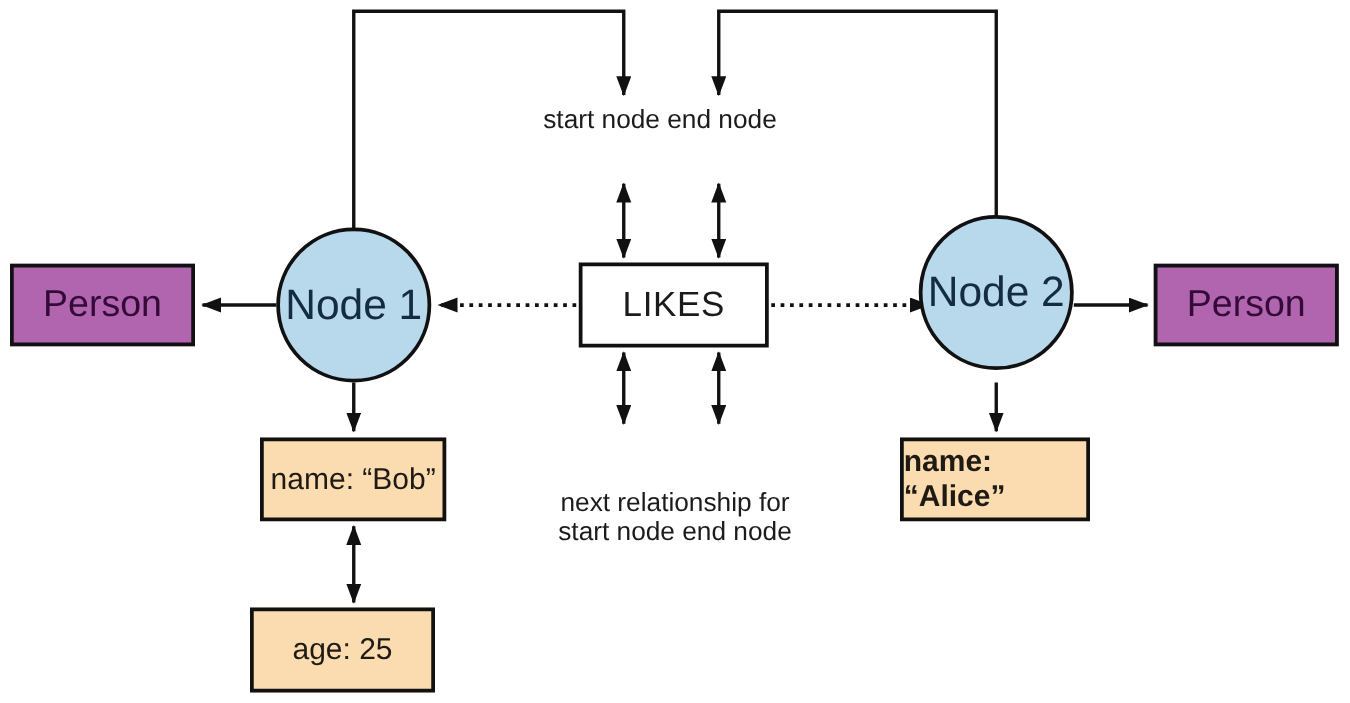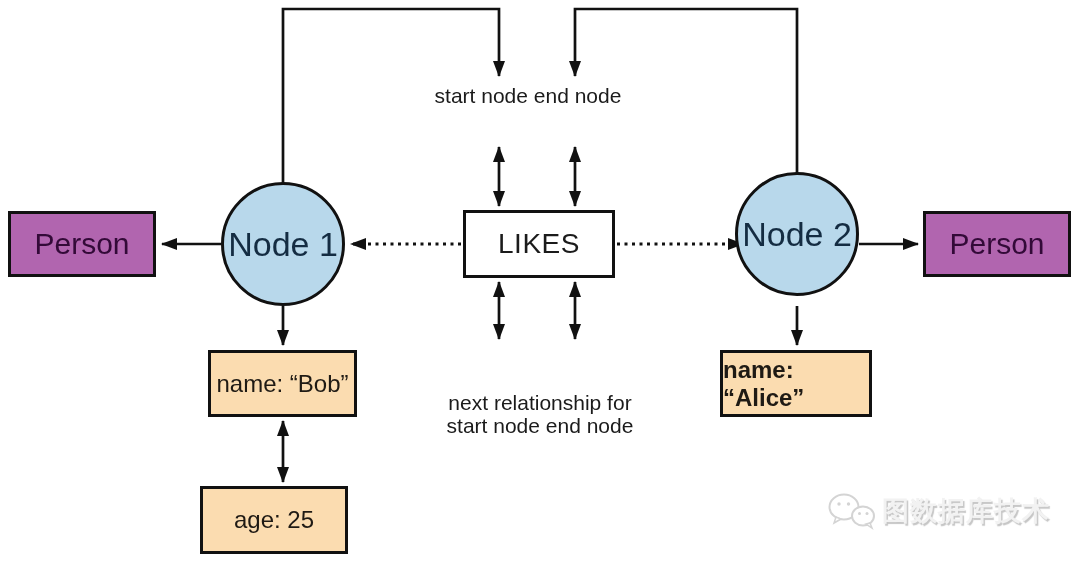--- a/index.html
+++ b/index.html
@@ -113,31 +113,14 @@
   </div>
 
   <div class="box prop-box" style="left:200px;top:486px;width:148px;height:68px;">
     <span>age: 25</span>
   </div>
 
   <div class="box prop-box" style="left:720px;top:350px;width:152px;height:67px;font-weight:bold;">
     <span>name: “Alice”</span>
   </div>
 
-  <div class="watermark">
-    <svg width="52" height="42" viewBox="0 0 52 42">
-      <g fill="#ffffff" stroke="#d4d4d4" stroke-width="2">
-        <ellipse cx="18" cy="17" rx="14.5" ry="12.5"></ellipse>
-        <path d="M10,27 L8,33 L15,29 Z" stroke-width="1.5"></path>
-        <ellipse cx="37" cy="26" rx="11" ry="9.5"></ellipse>
-        <path d="M44,33 L46,38 L40,34 Z" stroke-width="1.5"></path>
-      </g>
-      <g fill="#d4d4d4">
-        <circle cx="13" cy="14" r="1.7"></circle>
-          <circle cx="22.5" cy="14" r="1.7"></circle>
-        <circle cx="33.5" cy="23.5" r="1.5"></circle>
-          <circle cx="41" cy="23.5" r="1.5"></circle>
-      </g>
-    </svg>
-    <span class="watermark-text">图数据库技术</span>
-  </div>
 
 </div>
 
 </body></html>

